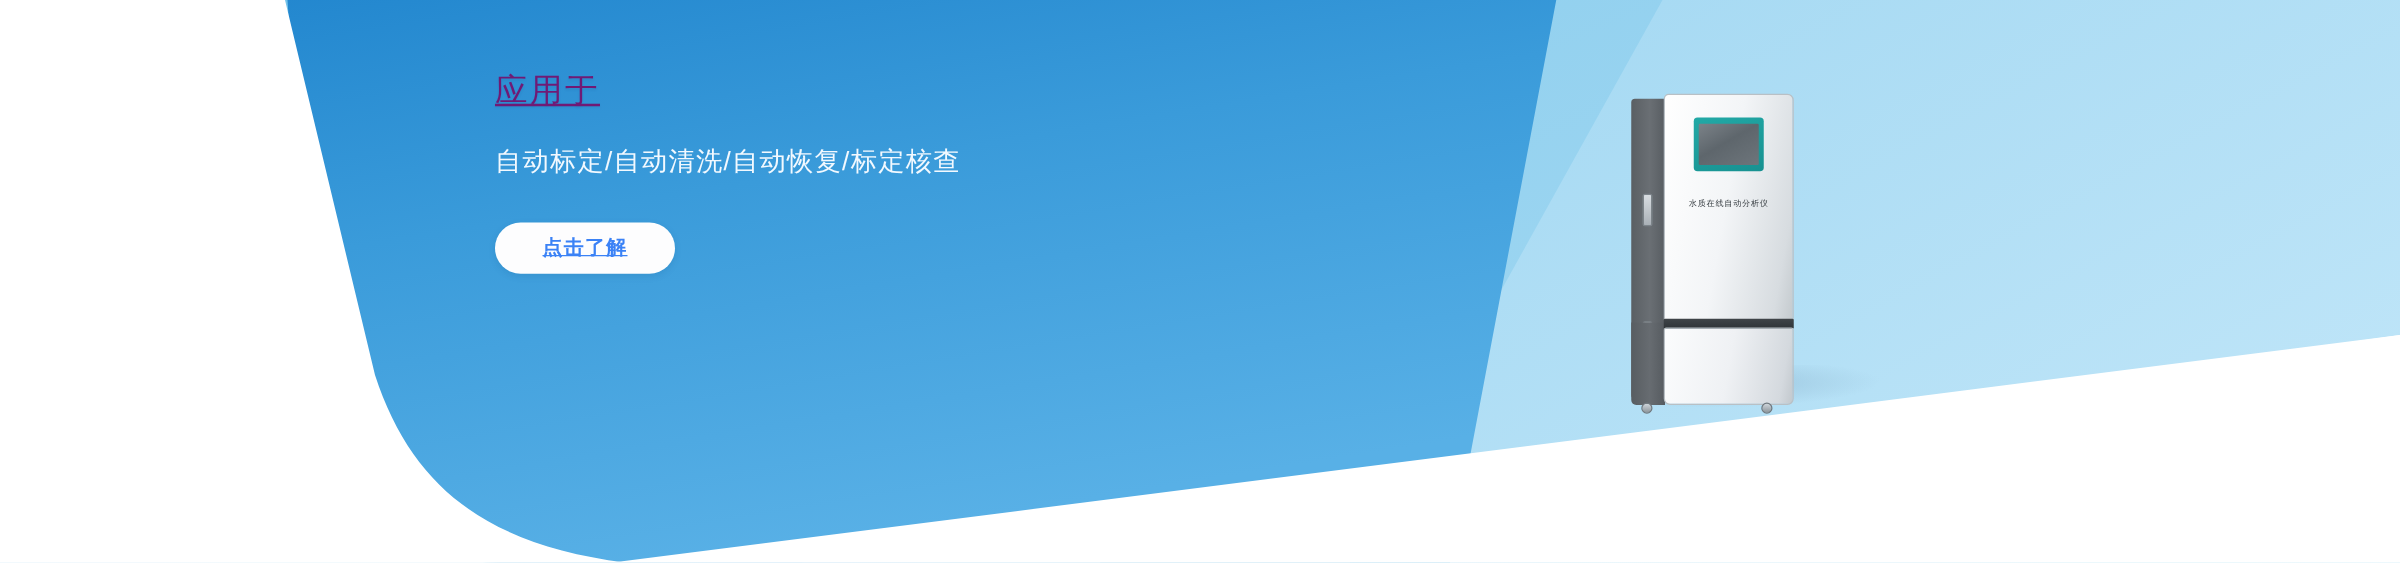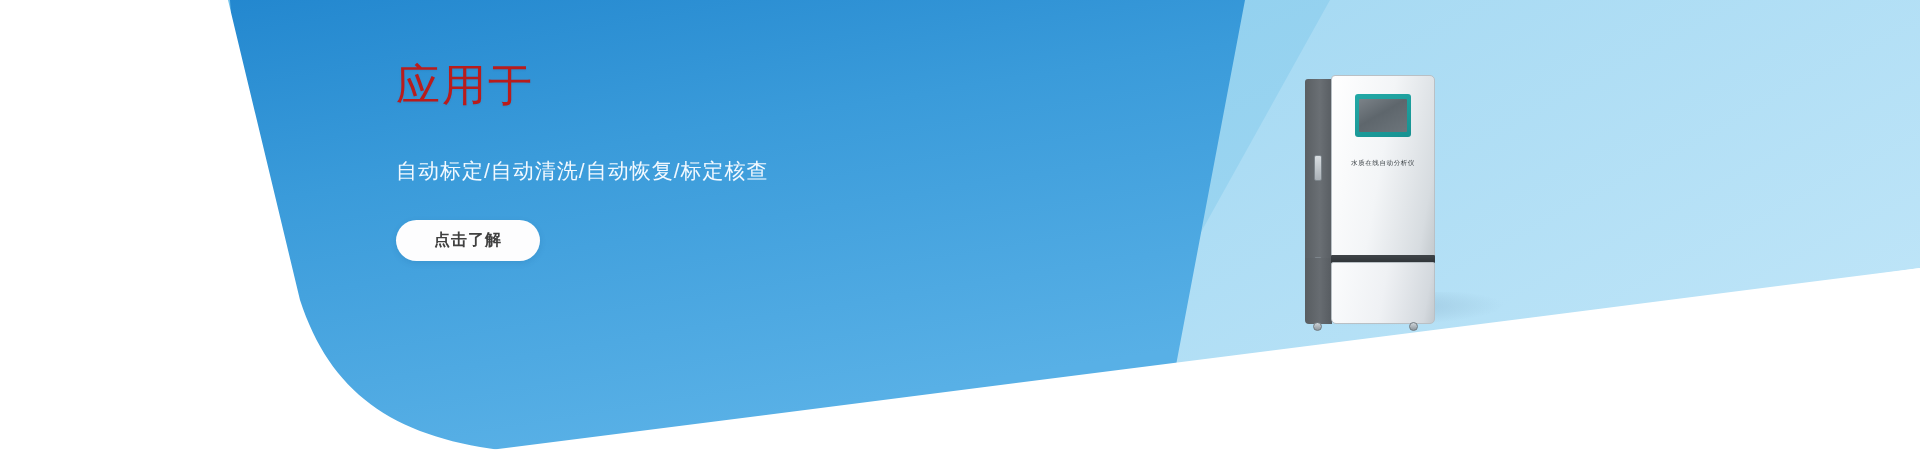--- a/index.html
+++ b/index.html
@@ -30,56 +30,58 @@
   
   .copy {
     position:absolute;
     left:396px;
     top:54px;
     width:740px;
     z-index:5;
   }
 
   .headline {
-    color:#b91c1c;
-    font-size:44px;
+    color:#701a75;
+    font-size:26px;
     line-height:1.42;
     font-weight:400;
     letter-spacing:2px;
     text-shadow:0 1px 2px rgba(0,60,110,.10);
     white-space:nowrap;
+    text-decoration:underline;
   }
 
   .subhead {
-    margin-top:40px;
+    margin-top:24px;
     color:#f2f9ff;
     font-size:21px;
     line-height:1.4;
     letter-spacing:1px;
     font-weight:400;
     white-space:nowrap;
   }
 
   .cta {
     display:inline-flex;
     align-items:center;
     justify-content:center;
     margin-top:34px;
     width:144px;
     height:41px;
     border:none;
     border-radius:21px;
     background:#fdfdfe;
-    color:#404040;
+    color:#3b82f6;
     font-family:inherit;
     font-size:16px;
     letter-spacing:1px;
     font-weight:700;
     cursor:pointer;
     box-shadow:0 2px 6px rgba(10,70,120,.13);
+    text-decoration:underline;
   }
 
   
   .product {
     position:absolute;
     left:1305px;
     top:75px;
     width:130px;
     height:250px;
     z-index:4;

